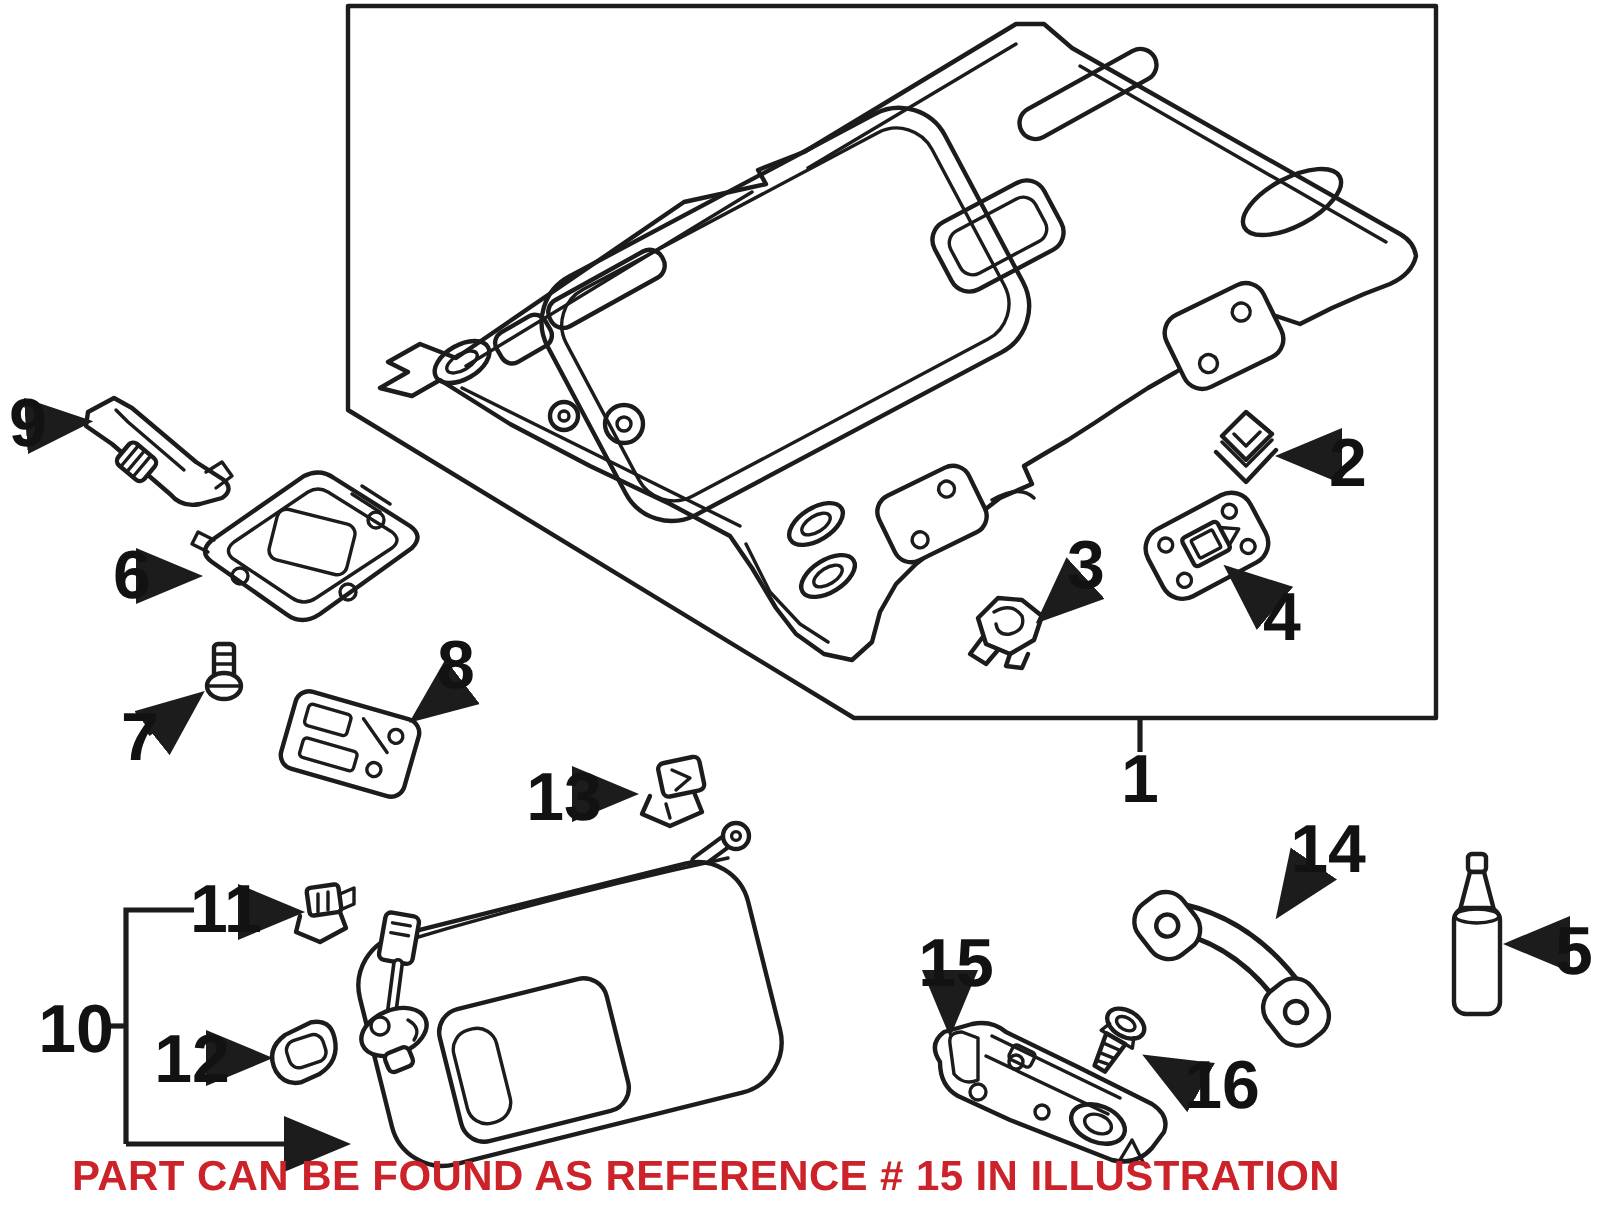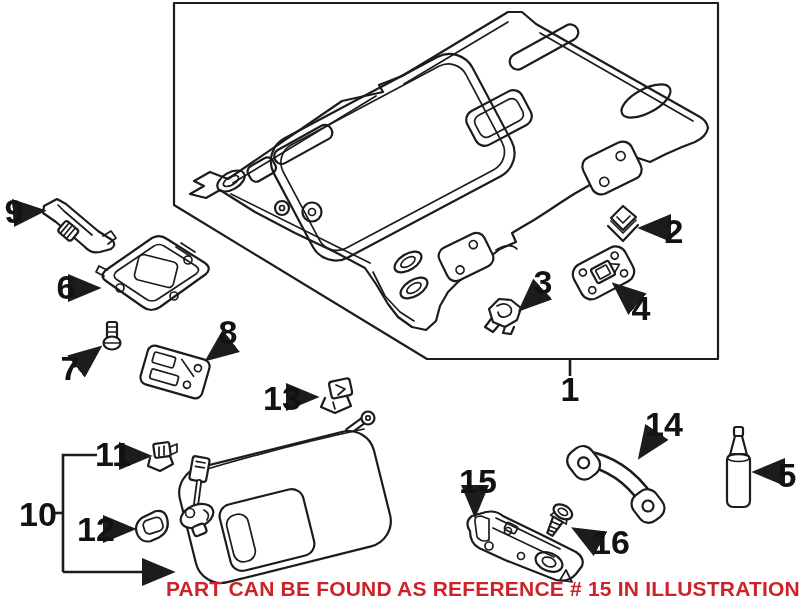--- a/index.html
+++ b/index.html
@@ -11,21 +11,21 @@
   .thin{fill:none;stroke:#1c1c1c;stroke-width:1.7;stroke-linejoin:round;stroke-linecap:round;}
   .tube{fill:none;stroke:#1c1c1c;stroke-width:17;stroke-linecap:round;}
   .tubein{fill:none;stroke:#ffffff;stroke-width:12;stroke-linecap:round;}
   .rod{fill:none;stroke:#1c1c1c;stroke-width:8;stroke-linecap:round;}
   .rodin{fill:none;stroke:#ffffff;stroke-width:4;stroke-linecap:round;}
   .cord{fill:none;stroke:#1c1c1c;stroke-width:6;stroke-linecap:round;}
   .cordin{fill:none;stroke:#ffffff;stroke-width:2.4;stroke-linecap:round;}
   .arrow{fill:none;stroke:#1c1c1c;stroke-width:2.6;marker-end:url(#ah);}
   .lead{fill:none;stroke:#1c1c1c;stroke-width:2.6;}
   .lbl{font:700 34px "Liberation Sans",sans-serif;fill:#121212;}
-  #ref-note{position:absolute;left:0;right:0;top:577px;text-align:right;white-space:nowrap;
+  #ref-note{position:absolute;left:0;right:0;top:577px;text-align:left;white-space:nowrap;
             font:700 21px "Liberation Sans",sans-serif;color:#cc2229;letter-spacing:.2px;margin-left:36px;}
 </style>
 </head>
 <body>
 
 <div id="stage">
 <svg width="800" height="606" viewBox="0 0 800 606">
   <defs>
     <marker id="ah" viewBox="0 0 12 10" refX="10" refY="5" markerWidth="13" markerHeight="11" orient="auto">
       <path d="M0,0 L12,5 L0,10 Z" fill="#1c1c1c"></path>

